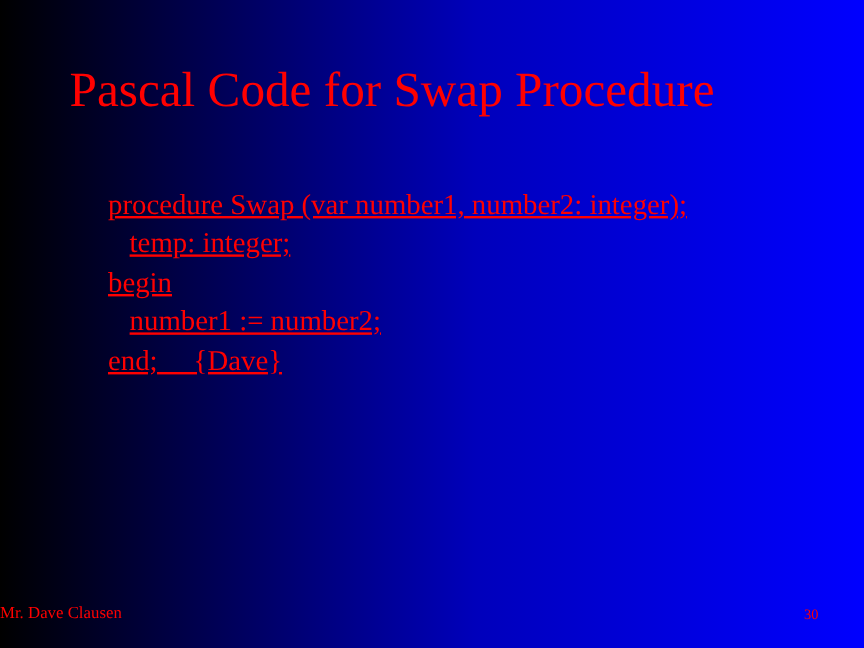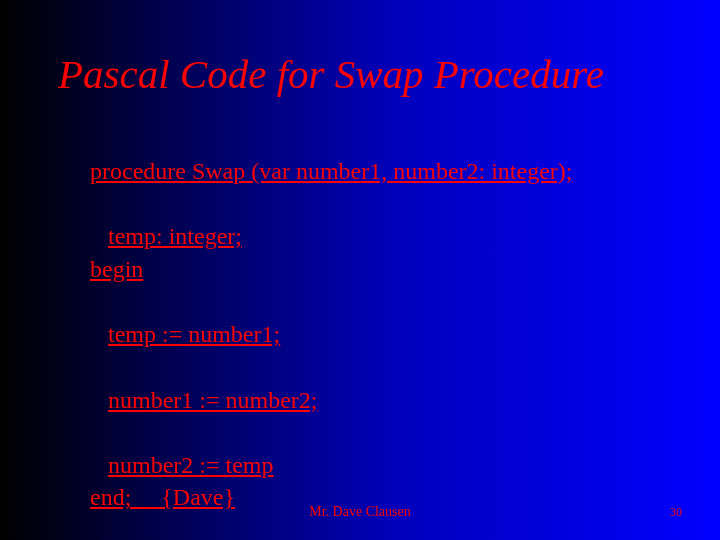--- a/index.html
+++ b/index.html
@@ -14,60 +14,56 @@
     font-family: "Times New Roman", Times, serif;
     color: #ff0000;
     position: relative;
   }
   .title {
     position: absolute;
     top: 50px;
     left: 58px;
     font-size: 41px;
     font-weight: normal;
-    font-style: italic;
   }
   .code-block {
     position: absolute;
     top: 155px;
     left: 90px;
     font-size: 24px;
     line-height: 1.35;
   }
   .code-line {
     white-space: pre;
     text-decoration: underline;
   }
   .indent {
     padding-left: 18px;
-    margin-top: 33px;
   }
   .footer-center {
     position: absolute;
     bottom: 20px;
     width: 100%;
-    text-align: center;
+    text-align: left;
     font-size: 14px;
   }
   .footer-right {
     position: absolute;
     bottom: 20px;
     right: 38px;
     font-size: 12px;
   }
 </style>
 </head>
 <body>
 
 <div class="title">Pascal Code for Swap Procedure</div>
 
 <div class="code-block">
   <div class="code-line">procedure Swap (var number1, number2: integer);</div>
   <div class="code-line indent">temp: integer;</div>
   <div class="code-line">begin</div>
-  <div class="code-line indent">temp := number1;</div>
   <div class="code-line indent">number1 := number2;</div>
-  <div class="code-line indent">number2 := temp</div>
   <div class="code-line">end;     {Dave}</div>
 </div>
 
 <div class="footer-center">Mr. Dave Clausen</div>
 <div class="footer-right">30</div>
 
 </body></html>

